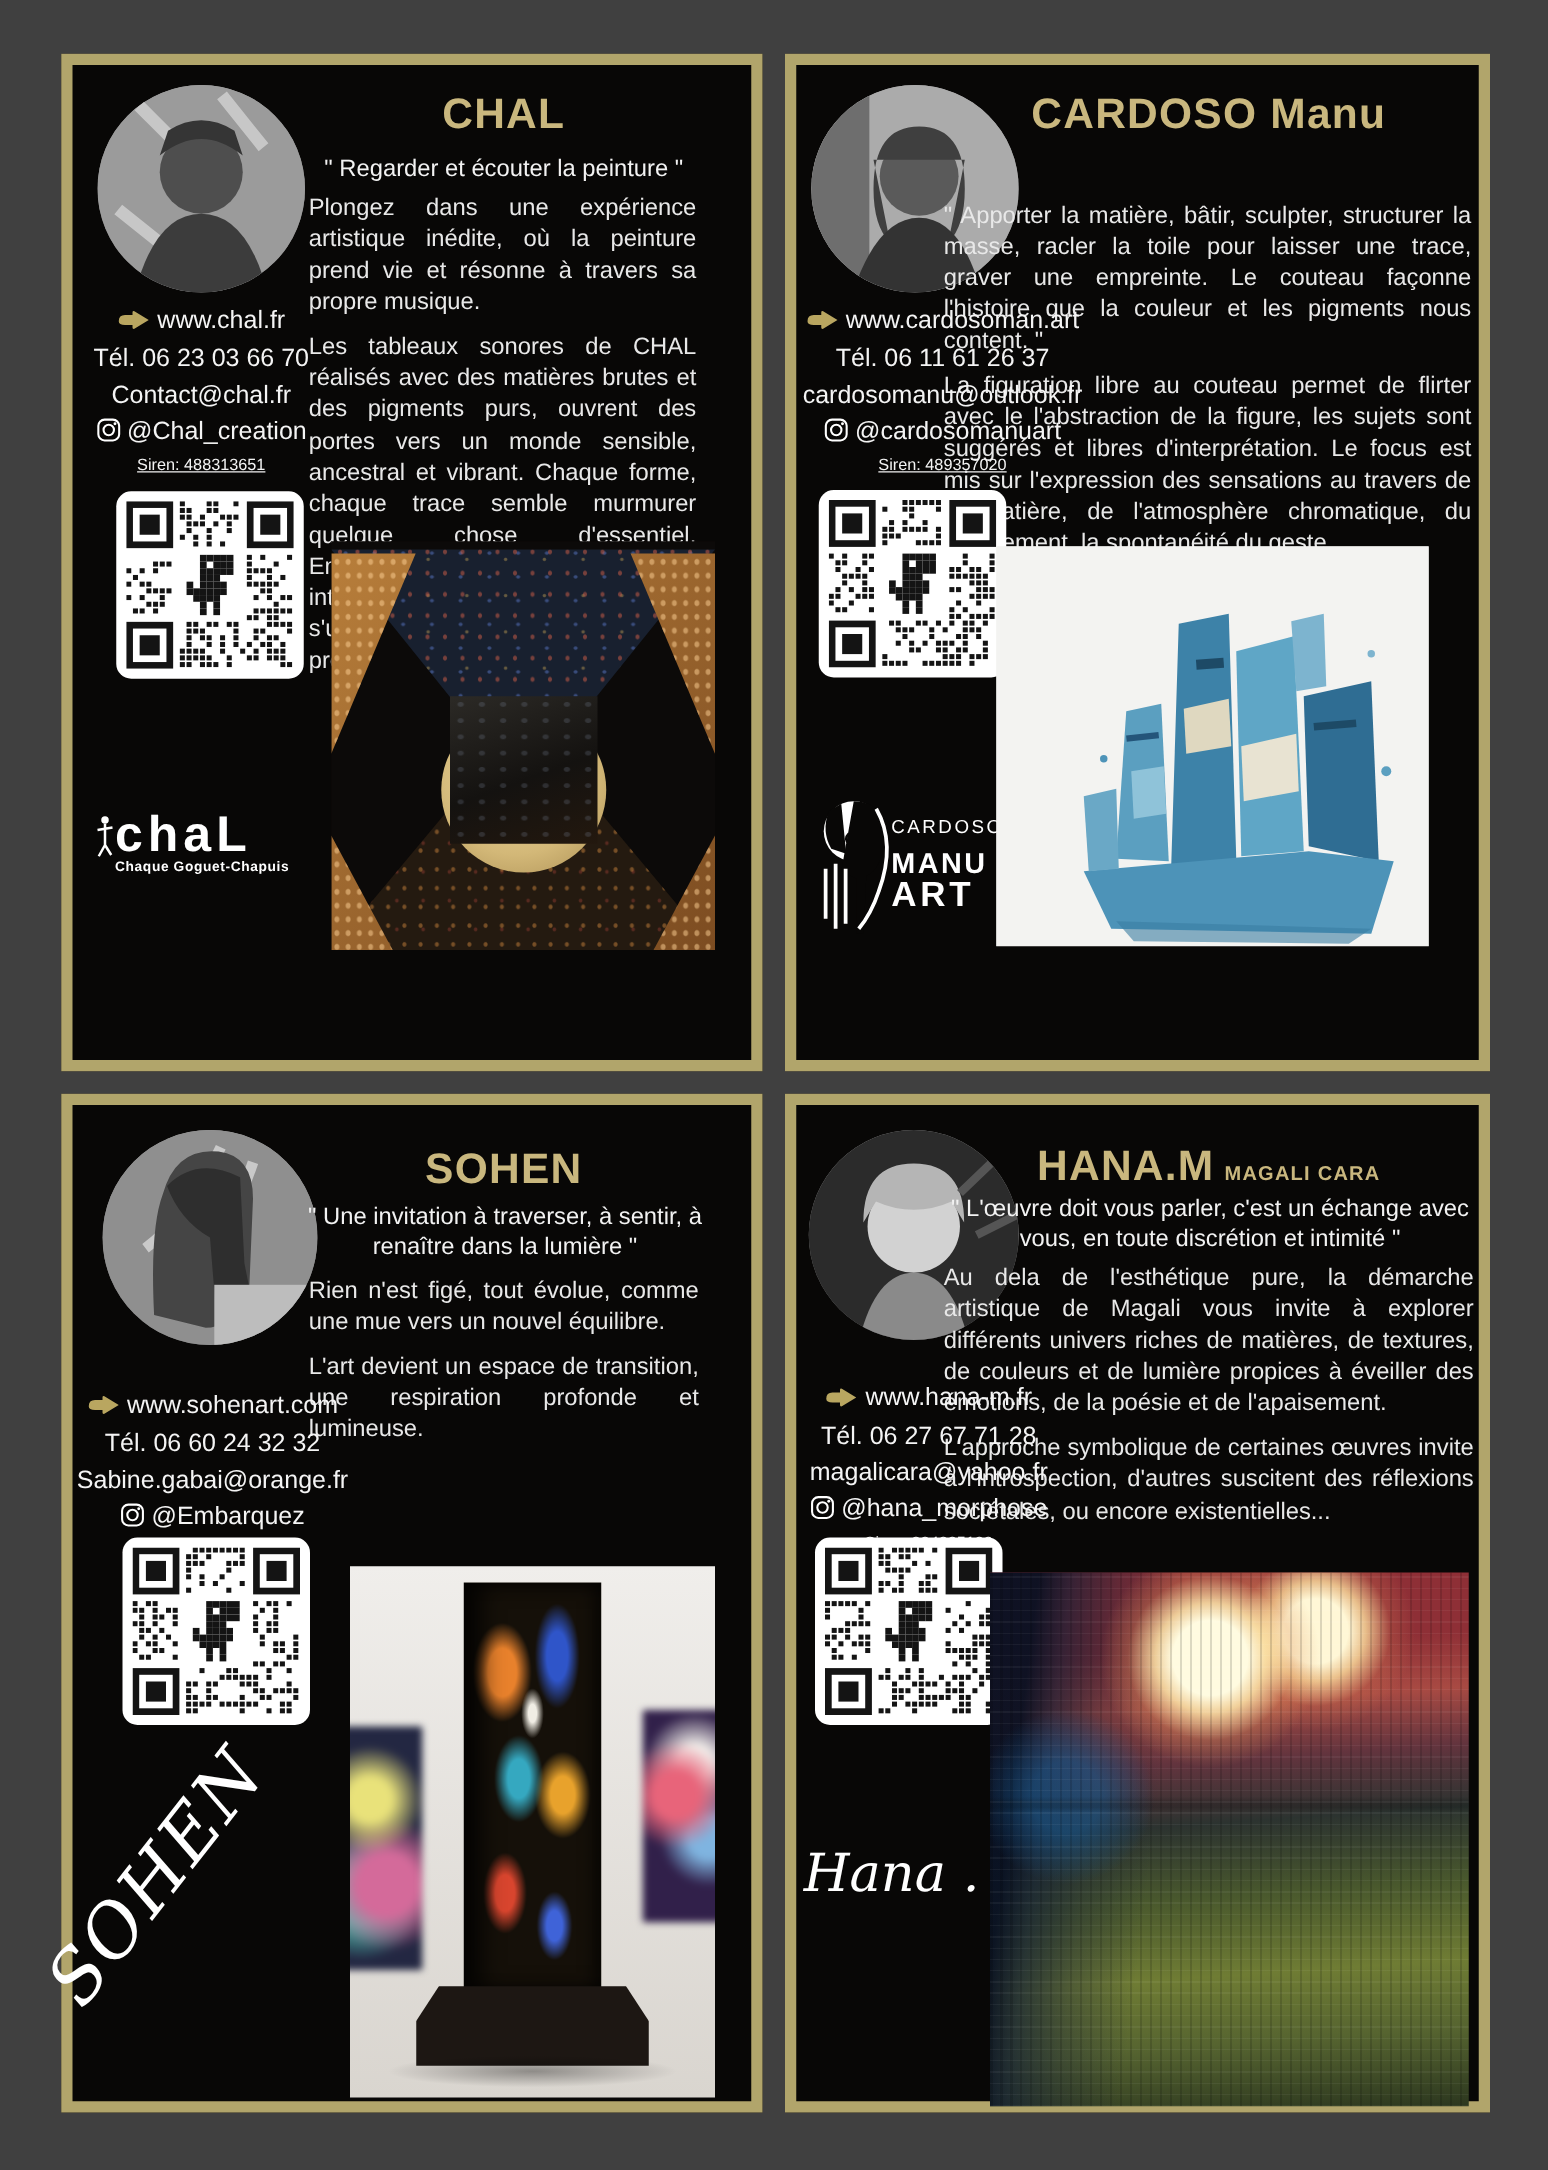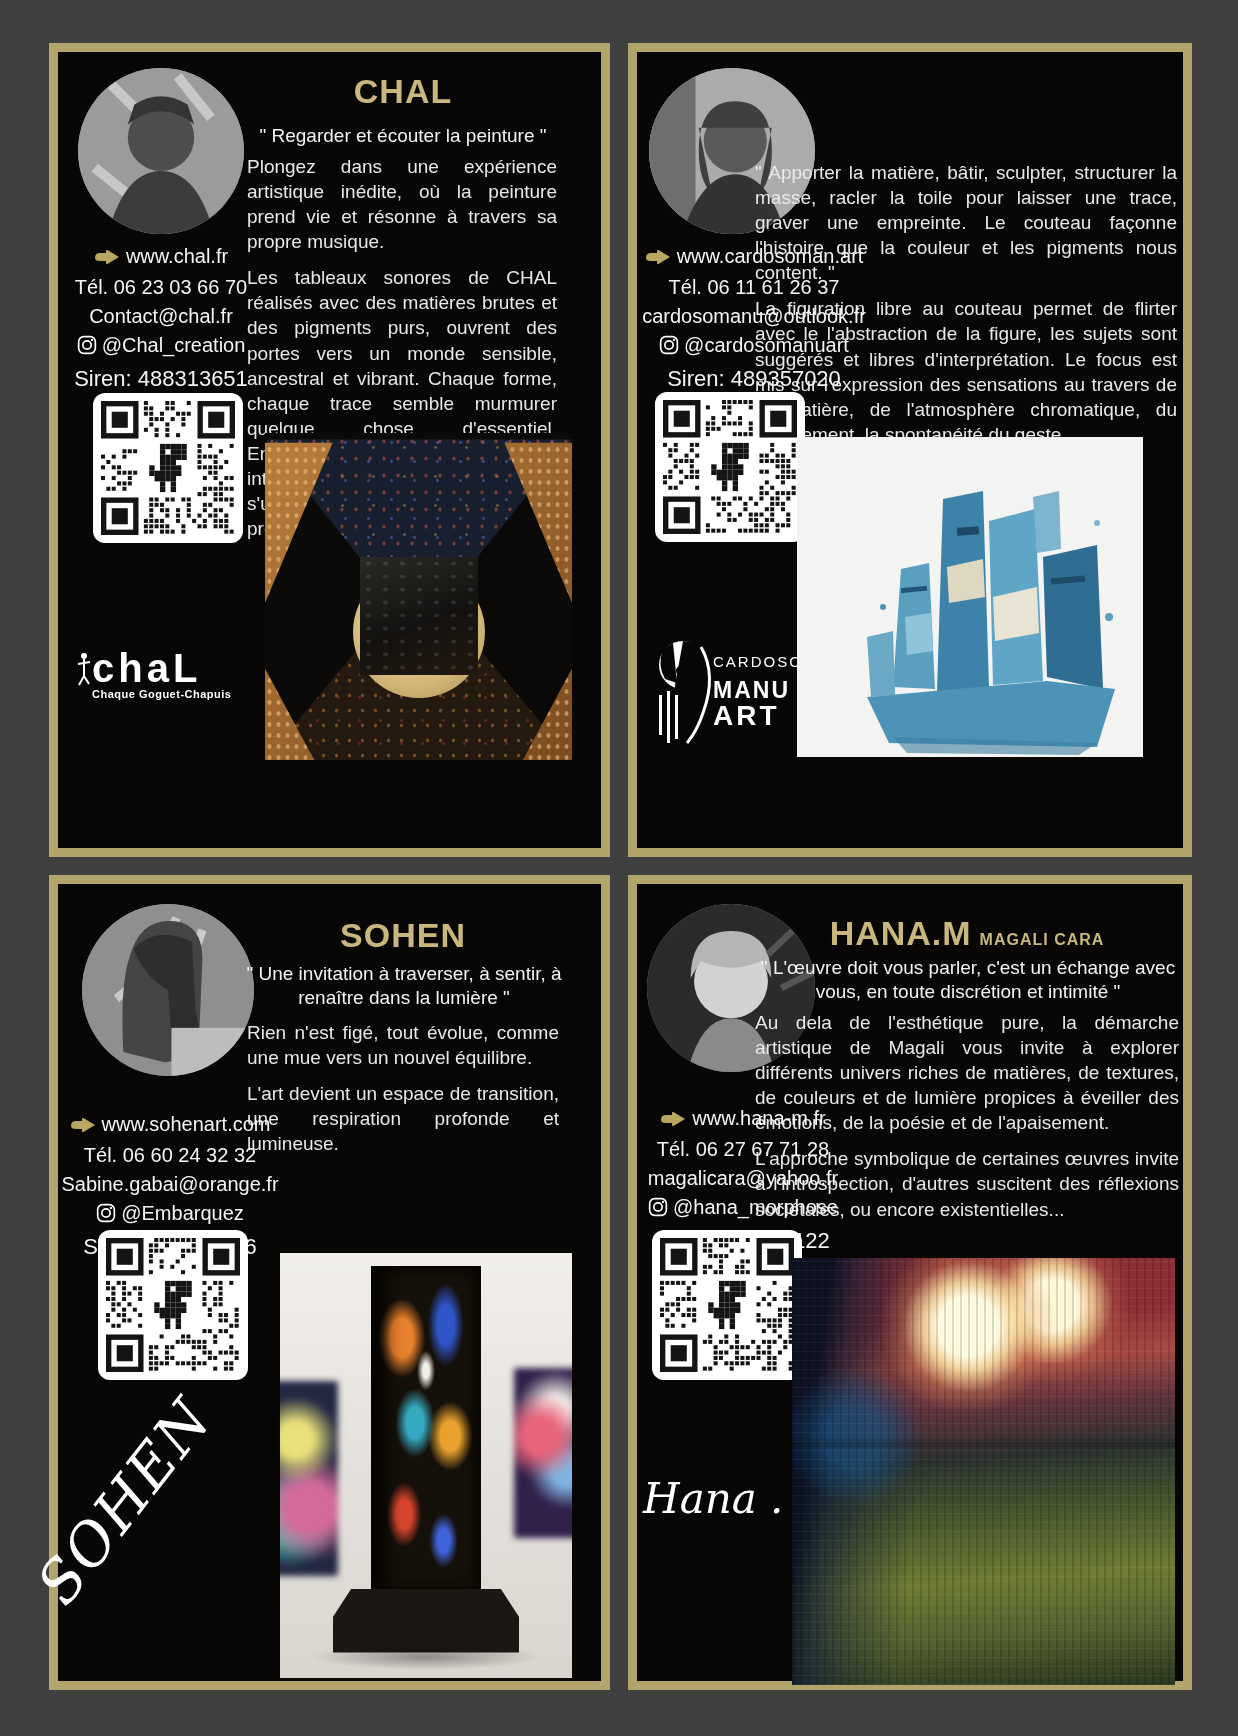--- a/index.html
+++ b/index.html
@@ -42,21 +42,21 @@
   .body p{margin:0 0 11px 0;}
 
   .contact{position:absolute;text-align:center;font-size:20px;color:#f4f4f4;line-height:1.45;}
   .c0 .contact{left:2px;top:190px;width:202px;}
   .c1 .contact{left:2px;top:190px;width:230px;}
   .c2 .contact{left:2px;top:226px;width:220px;}
   .c3 .contact{left:0px;top:220px;width:212px;}
   .c-line{white-space:nowrap;}
   .hand-icon{display:inline-block;vertical-align:-2px;margin-right:6px;}
   .ig-icon{display:inline-block;vertical-align:-3px;margin-right:5px;}
-  .siren{font-size:22px;}
+  .siren{font-size:13px;text-decoration:underline;}
 
   .qrbox{position:absolute;width:150px;height:150px;background:#fff;border-radius:12px;padding:8px;box-sizing:border-box;}
   .qrbox svg{width:100%;height:100%;display:block;}
   .c0 .qrbox{left:35px;top:341px;}
   .c1 .qrbox{left:18px;top:340px;}
   .c2 .qrbox{left:40px;top:346px;}
   .c3 .qrbox{left:15px;top:346px;}
 
   
   .logo-chal{position:absolute;left:18px;top:598px;color:#fff;}
@@ -402,20 +402,21 @@
   <section class="card c1">
     <div class="photo">
       <svg viewBox="0 0 100 100">
         <rect width="100" height="100" fill="#ababab"></rect>
         <rect x="0" y="0" width="28" height="100" fill="#6e6e6e"></rect>
         <circle cx="52" cy="44" r="19" fill="#5a5a5a"></circle>
         <path d="M30 50 q0 -30 22 -30 q22 0 22 30 q0 18 -8 26 l8 -40 -44 0 8 40 q-8 -8 -8 -26z" fill="#3f3f3f"></path>
         <path d="M20 100 q12 -36 32 -36 q20 0 30 36 z" fill="#333"></path>
       </svg>
     </div>
+    <h2 class="title">CARDOSO Manu</h2>
     <div class="body">
       <p>" Apporter la matière, bâtir, sculpter, structurer la masse, racler la toile pour laisser une trace, graver une empreinte. Le couteau façonne l'histoire que la couleur et les pigments nous content. "</p>
       <p>La figuration libre au couteau permet de flirter avec le l'abstraction de la figure, les sujets sont suggérés et libres d'interprétation. Le focus est mis sur l'expression des sensations au travers de la matière, de l'atmosphère chromatique, du mouvement, la spontanéité du geste...</p>
     </div>
     <div class="contact">
       <div class="c-line"><span class="hand-icon"><svg width="26" height="16" viewBox="0 0 26 16">
               <path d="M1 9 q0 -5 5 -5 h6 V2 q0 -1.5 1.5 -1 L25 8 13.5 15 q-1.5 .5 -1.5 -1 v-2 H6 q-5 0 -5 -3z" fill="#b9a660"></path>
             </svg></span><span>www.cardosoman.art</span></div>
       <div class="c-line">Tél. 06 11 61 26 37</div>
       <div class="c-line">cardosomanu@outlook.fr</div>

